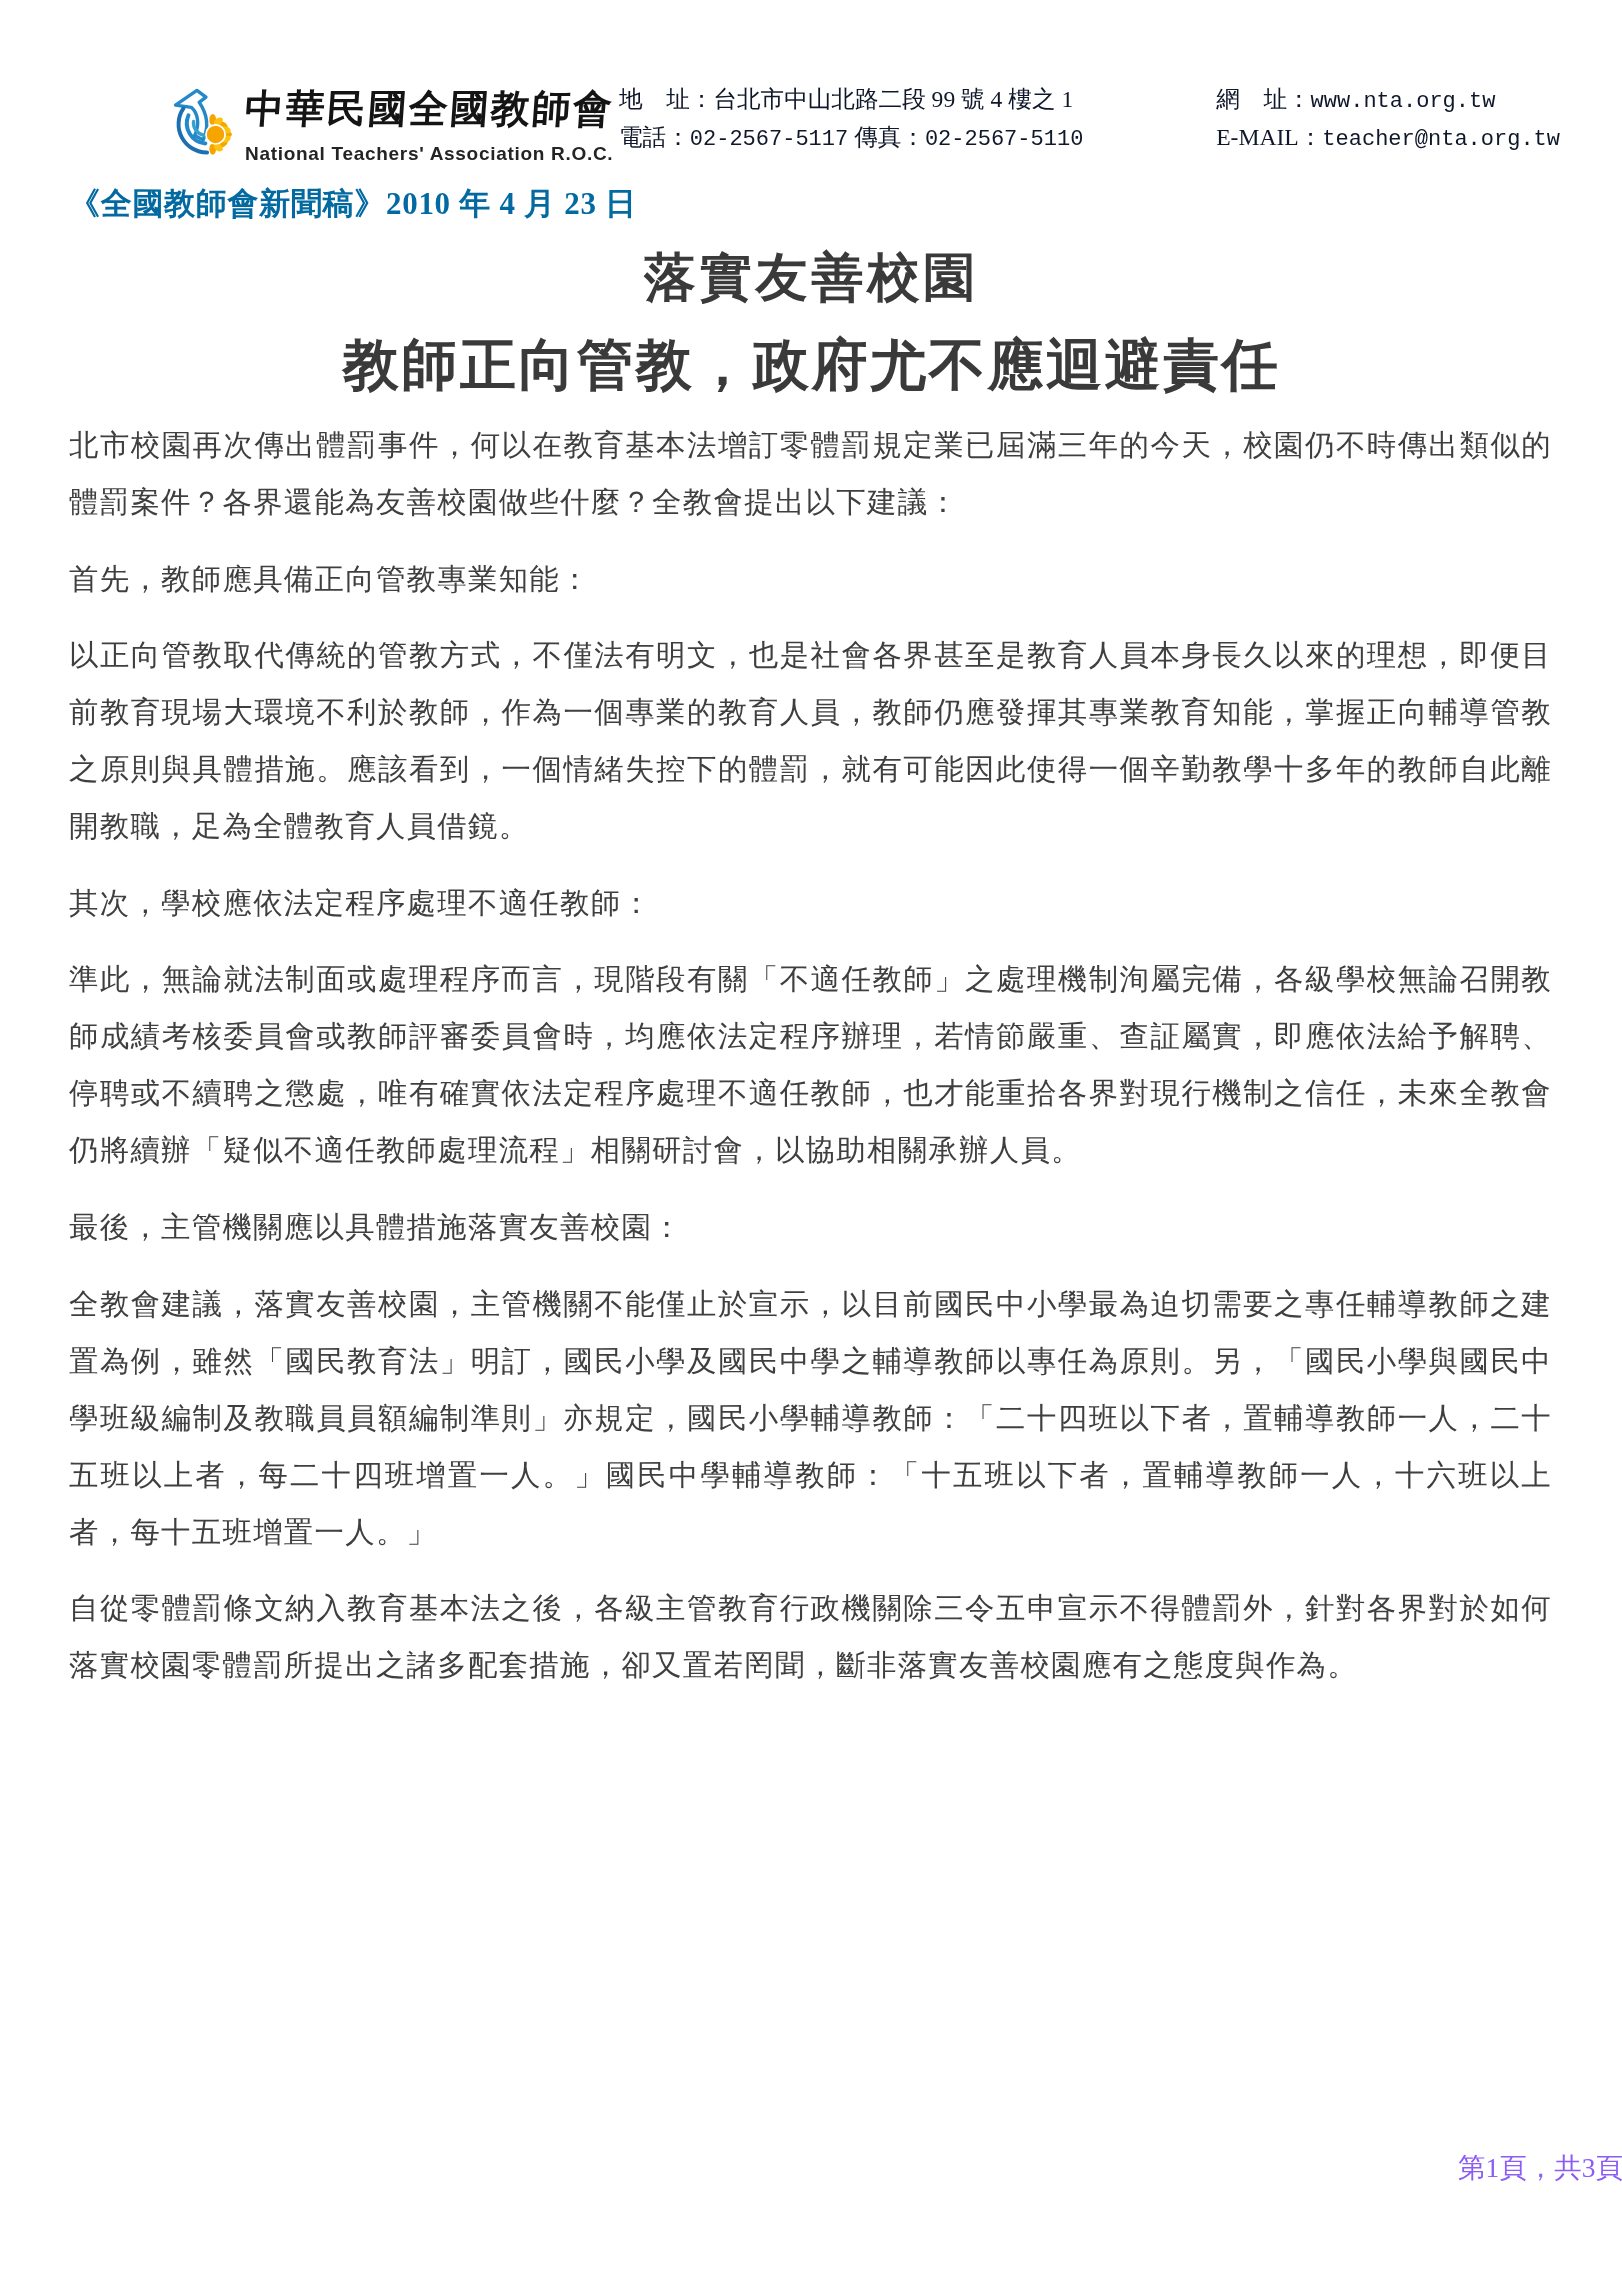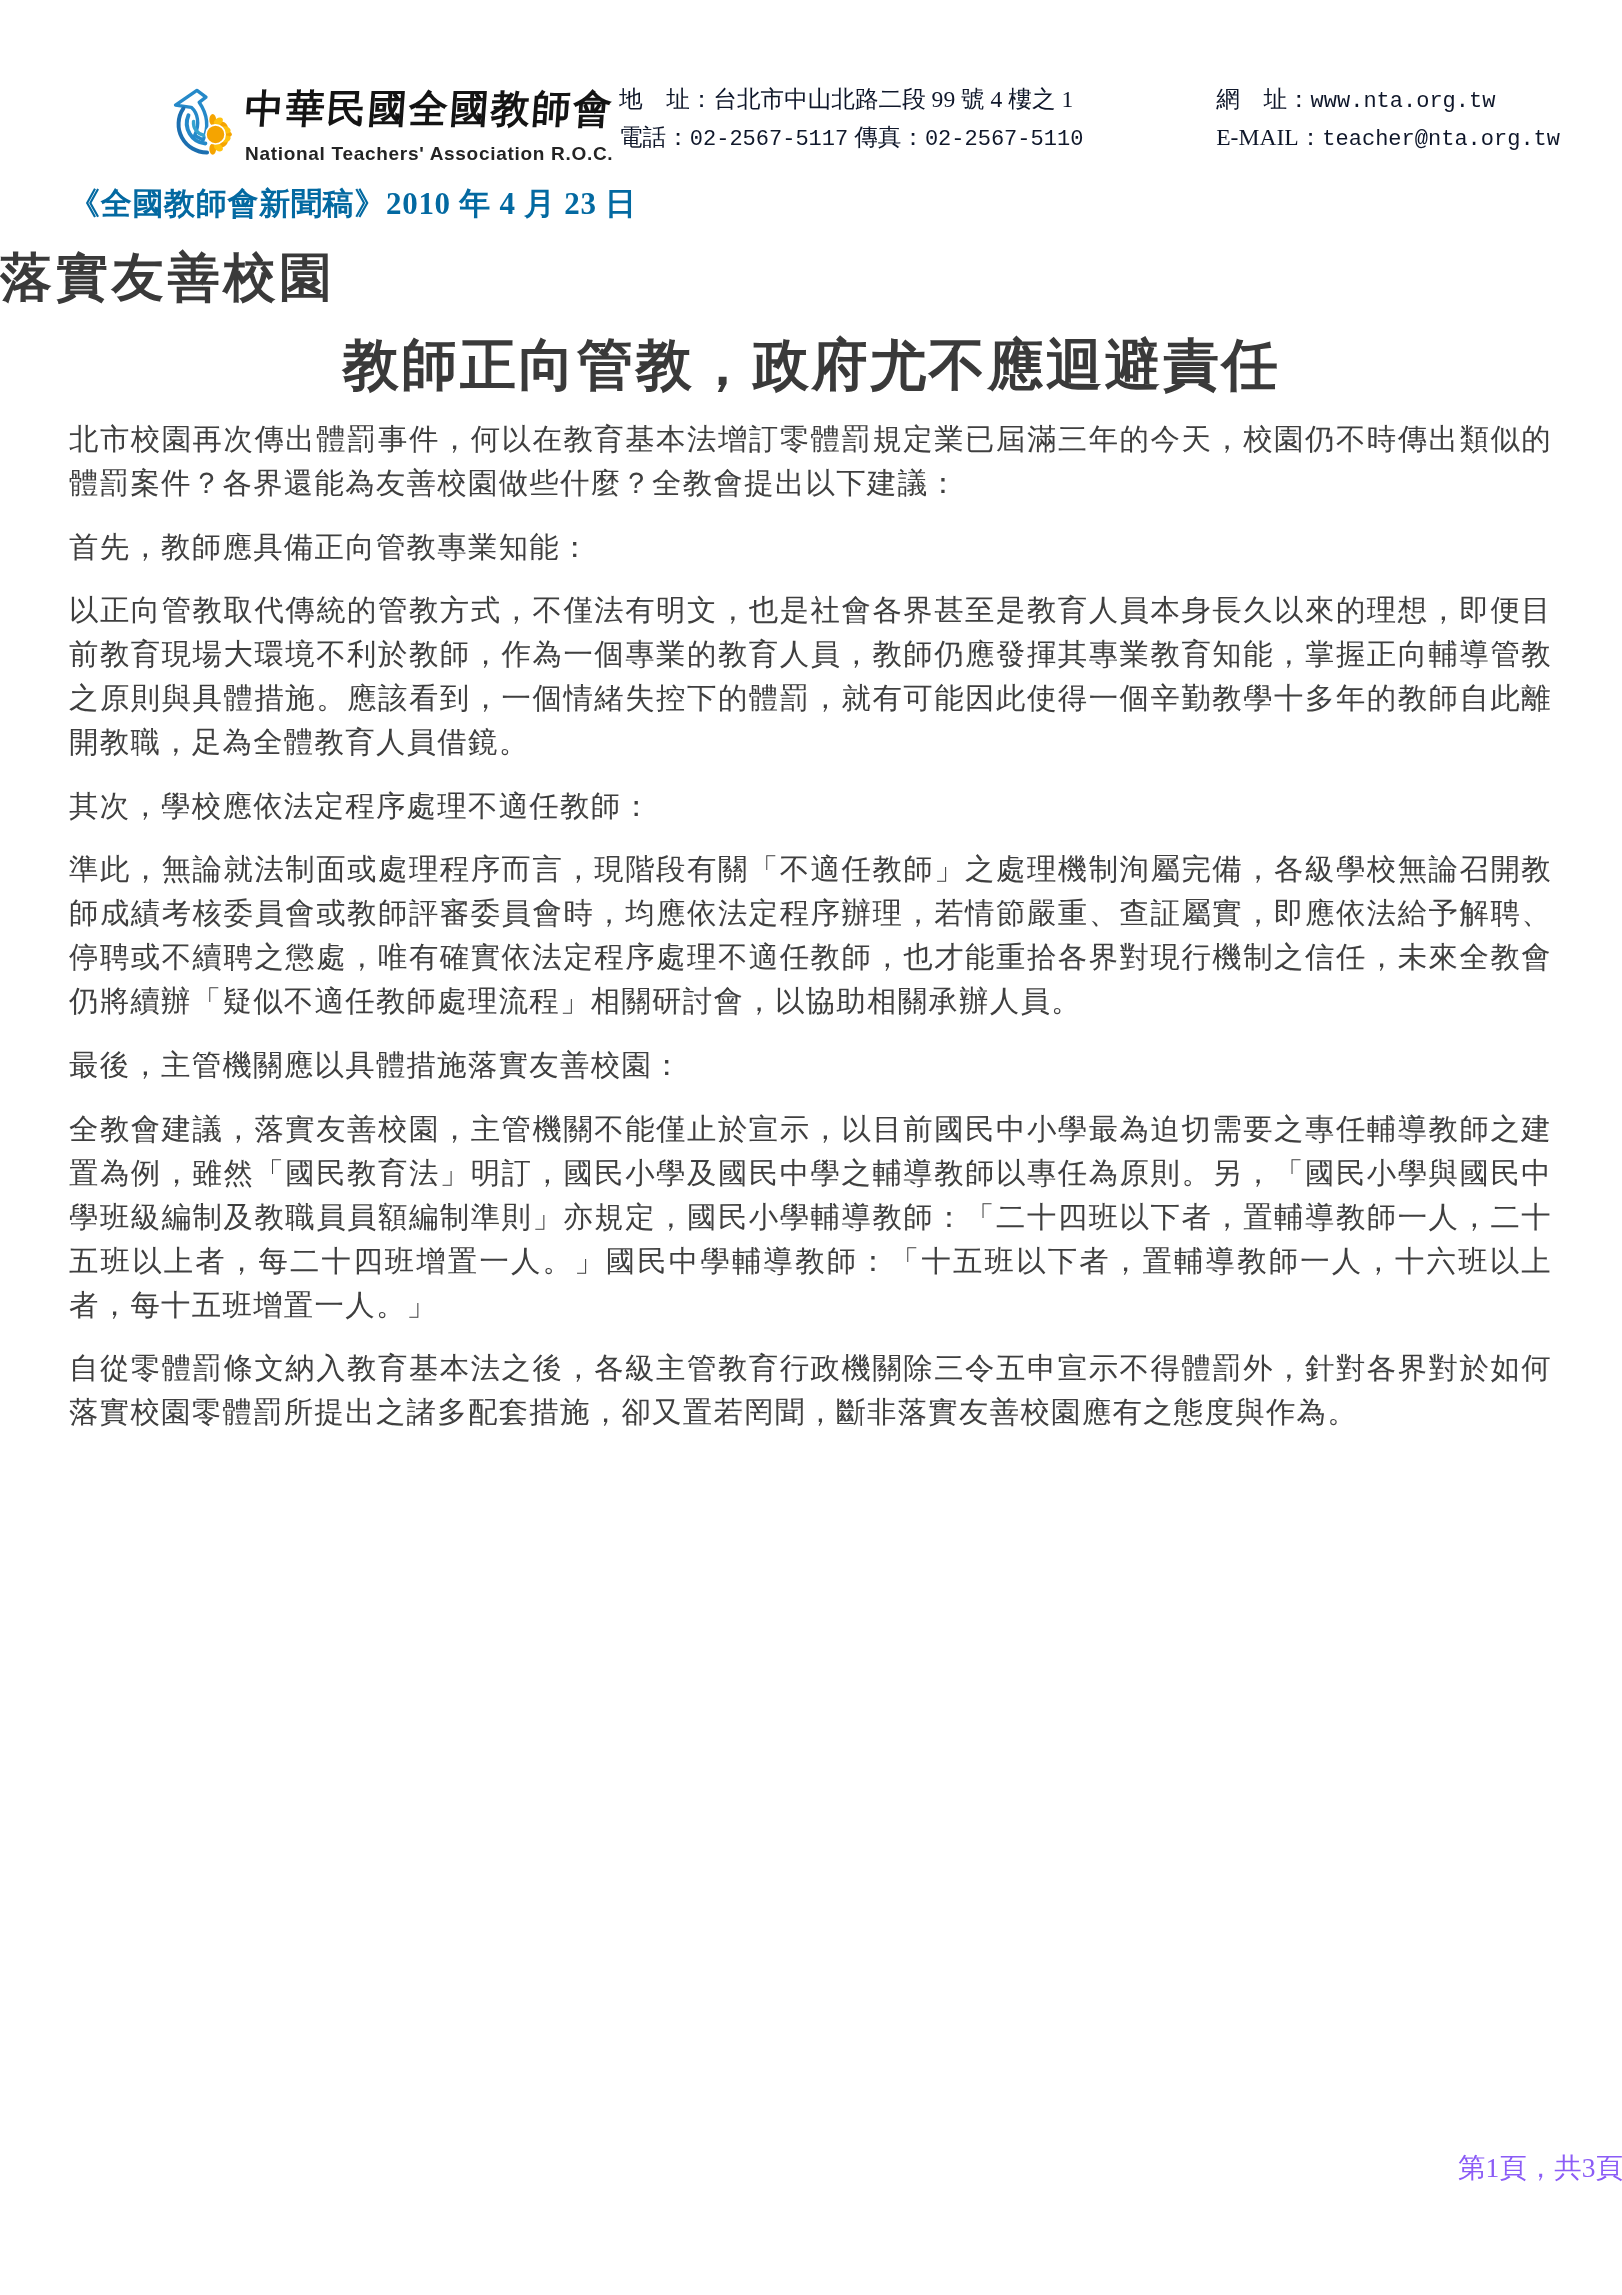--- a/index.html
+++ b/index.html
@@ -44,36 +44,36 @@
   
   .date-line {
     position:absolute; left:69px; top:183px;
     font-size:31px; font-weight:600; color:#0369a1;
     letter-spacing:0.7px;
   }
 
   
   .title {
     position:absolute; top:243px; left:0; width:100%;
-    font-size:52px; font-weight:700;
+    text-align:center; font-size:52px; font-weight:700;
     color:#3a3a3a; letter-spacing:3.9px;
   }
   .subtitle {
     position:absolute; top:328px; left:0; width:100%;
     text-align:center; font-size:56px; font-weight:700;
     color:#3a3a3a; letter-spacing:2.6px;
   }
 
   
   .body-text {
     position:absolute; top:417px; left:69px; width:1483px;
   }
   .body-text p {
     margin:0 0 19.6px 0;
-    font-size:29.4px; line-height:44px;
+    font-size:29.4px; line-height:57px;
     text-align:justify; text-justify:inter-ideograph;
     letter-spacing:1.3px; color:#3f3f3f;
   }
 
   
   .footer {
     position:absolute; top:2150px; left:0; width:100%;
     text-align:right; font-size:27.5px; color:#8b5cf6;
   }
 </style>

